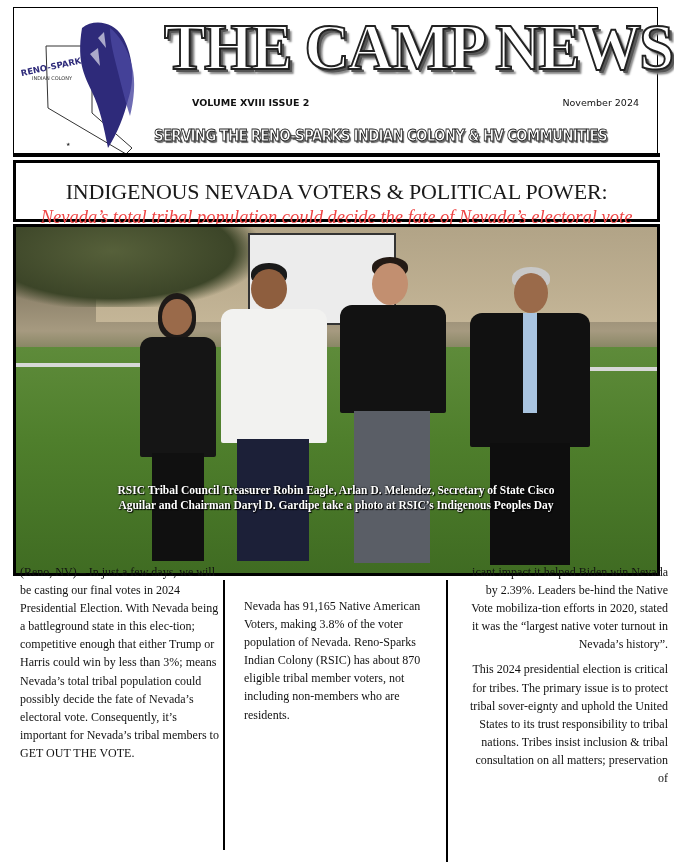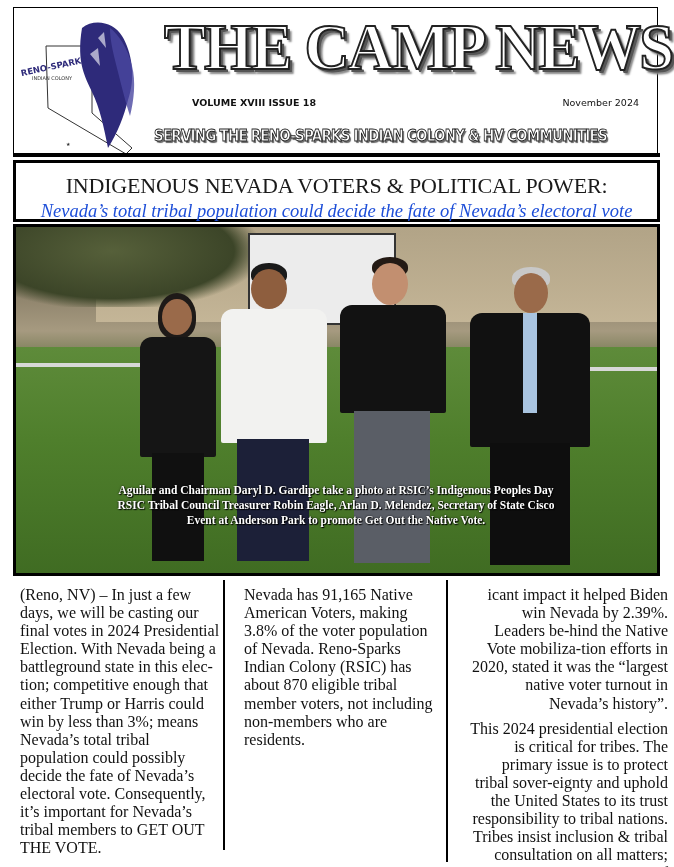--- a/index.html
+++ b/index.html
@@ -38,24 +38,24 @@
     text-shadow: 2px 2px 1px #666; white-space: nowrap;
     transform: scaleX(0.82); transform-origin: left center;
   }
 
   
   .headline-box {
     position: absolute; left: 13px; top: 160px; width: 647px; height: 62px;
     border: 3px solid #000; text-align: center; background: #fff;
   }
   .headline-main {
-    font-size: 22px; line-height: 26px; margin-top: 10px; letter-spacing: -0.2px; color: #1a1a1a;
+    font-size: 22px; line-height: 26px; margin-top: 16px; letter-spacing: -0.2px; color: #1a1a1a;
   }
   .headline-sub {
-    font-style: italic; font-size: 18.5px; line-height: 24px; color: #1d4ed8;
+    font-style: italic; font-size: 18.5px; line-height: 24px; color: #ef4444;
   }
 
   
   .photo {
     position: absolute; left: 13px; top: 224px; width: 647px; height: 352px;
     border: 3px solid #000; overflow: hidden;
     background: linear-gradient(180deg, #6e6a58 0%, #8a7f68 18%, #a69a80 30%, #5d6a3c 42%, #4b7a2a 60%, #3f6e22 100%);
   }
   .photo .building {
     position: absolute; left: 80px; top: 0; width: 570px; height: 95px;
@@ -82,25 +82,25 @@
   .p-legs { position: absolute; }
 
   .caption {
     position: absolute; left: 70px; top: 256px; width: 500px; text-align: center;
     font-family: "Liberation Serif", serif; font-weight: bold; font-size: 11.5px;
     line-height: 15px; color: #fff; text-shadow: 1px 1px 1px #000, 0 0 2px #000;
   }
 
   
   .col {
-    position: absolute; top: 586px; font-size: 16px; line-height: 18.1px; color: #111;
+    position: absolute; top: 563px; font-size: 12px; line-height: 18.1px; color: #111;
   }
   .col p { margin-bottom: 7px; }
   .col-1 { left: 20px; width: 200px; }
-  .col-2 { left: 244px; width: 196px; }
+  .col-2 { left: 244px; width: 196px; margin-top: 34px; }
   .col-3 { left: 468px; width: 200px; text-align: right; }
   .col-rule { position: absolute; width: 2px; background: #000; }
   .rule-1 { left: 223px; top: 580px; height: 270px; }
   .rule-2 { left: 446px; top: 580px; height: 282px; }
 </style>
 </head>
 <body>
 
 <div class="masthead">
   <svg class="logo" viewBox="0 0 160 146">
@@ -108,21 +108,21 @@
     <polyline points="32,38 78,38 78,105 118,140 112,146 34,100 32,38" fill="none" stroke="#333" stroke-width="1"></polyline>
     <text x="52" y="138" font-size="5" fill="#333">★</text>
 
     <path d="M68,20 C80,10 100,14 108,28 C118,44 122,70 114,92 C110,108 104,124 94,140 C90,120 86,100 78,84 C72,70 62,56 68,20 Z" fill="#2e2a7a"></path>
     <path d="M96,20 C104,26 114,40 118,58 C122,74 120,92 116,108 C112,96 108,80 104,64 C100,48 96,34 96,20 Z" fill="#4a47a0" opacity="0.8"></path>
     <path d="M84,30 L90,24 L92,40 Z M76,46 L84,40 L86,58 Z" fill="#fff" opacity="0.6"></path>
     <text x="6" y="62" font-family="DejaVu Sans, sans-serif" font-weight="bold" font-size="8.5" fill="#2e2a7a" transform="rotate(-12 36 58)">RENO-SPARKS</text>
     <text x="18" y="72" font-family="DejaVu Sans, sans-serif" font-size="5" fill="#333">INDIAN COLONY</text>
   </svg>
   <div class="title">THE CAMP NEWS</div>
-  <div class="volume">VOLUME XVIII ISSUE 18</div>
+  <div class="volume">VOLUME XVIII ISSUE 2</div>
   <div class="date">November 2024</div>
   <div class="tagline">SERVING THE RENO-SPARKS INDIAN COLONY &amp; HV COMMUNITIES</div>
 </div>
 <div class="masthead-bottom-rule"></div>
 
 <div class="headline-box">
   <div class="headline-main">INDIGENOUS NEVADA VOTERS &amp; POLITICAL POWER:</div>
   <div class="headline-sub">Nevada’s total tribal population could decide the fate of Nevada’s electoral vote</div>
 </div>
 
@@ -157,23 +157,22 @@
 
   <div class="person" style="left:452px;top:40px;width:124px;height:300px;">
     <div class="p-hair" style="left:44px;top:0;width:38px;height:22px;background:#c8c8c8;"></div>
     <div class="p-head" style="left:46px;top:6px;width:34px;height:40px;background:#9a6a4a;"></div>
     <div class="p-body" style="left:2px;top:46px;width:120px;height:134px;background:#111;"></div>
     <div style="position:absolute;left:55px;top:46px;width:14px;height:100px;background:#a9c4e0;"></div>
     <div class="p-legs" style="left:22px;top:176px;width:80px;height:122px;background:#0e0e0e;"></div>
   </div>
 
   <div class="caption">
+    <div>RSIC Tribal Council  Treasurer Robin Eagle, Arlan D. Melendez, Secretary of State Cisco</div>
     <div>Aguilar and Chairman Daryl D. Gardipe take a photo at RSIC’s Indigenous Peoples Day</div>
-    <div>RSIC Tribal Council  Treasurer Robin Eagle, Arlan D. Melendez, Secretary of State Cisco</div>
-    <div>Event at Anderson Park to promote Get Out the Native Vote.</div>
   </div>
 </div>
 
 <div class="col-rule rule-1"></div>
 <div class="col-rule rule-2"></div>
 
 <div class="col col-1">
   <p>(Reno, NV) – In just a few days, we will be casting our final votes in 2024 Presidential Election. With Nevada being a battleground state in this elec-tion; competitive enough that either Trump or Harris could win by less than 3%; means Nevada’s total tribal population could possibly decide the fate of Nevada’s electoral vote. Consequently, it’s important for Nevada’s tribal members to GET OUT THE VOTE.</p>
 </div>
 <div class="col col-2">

